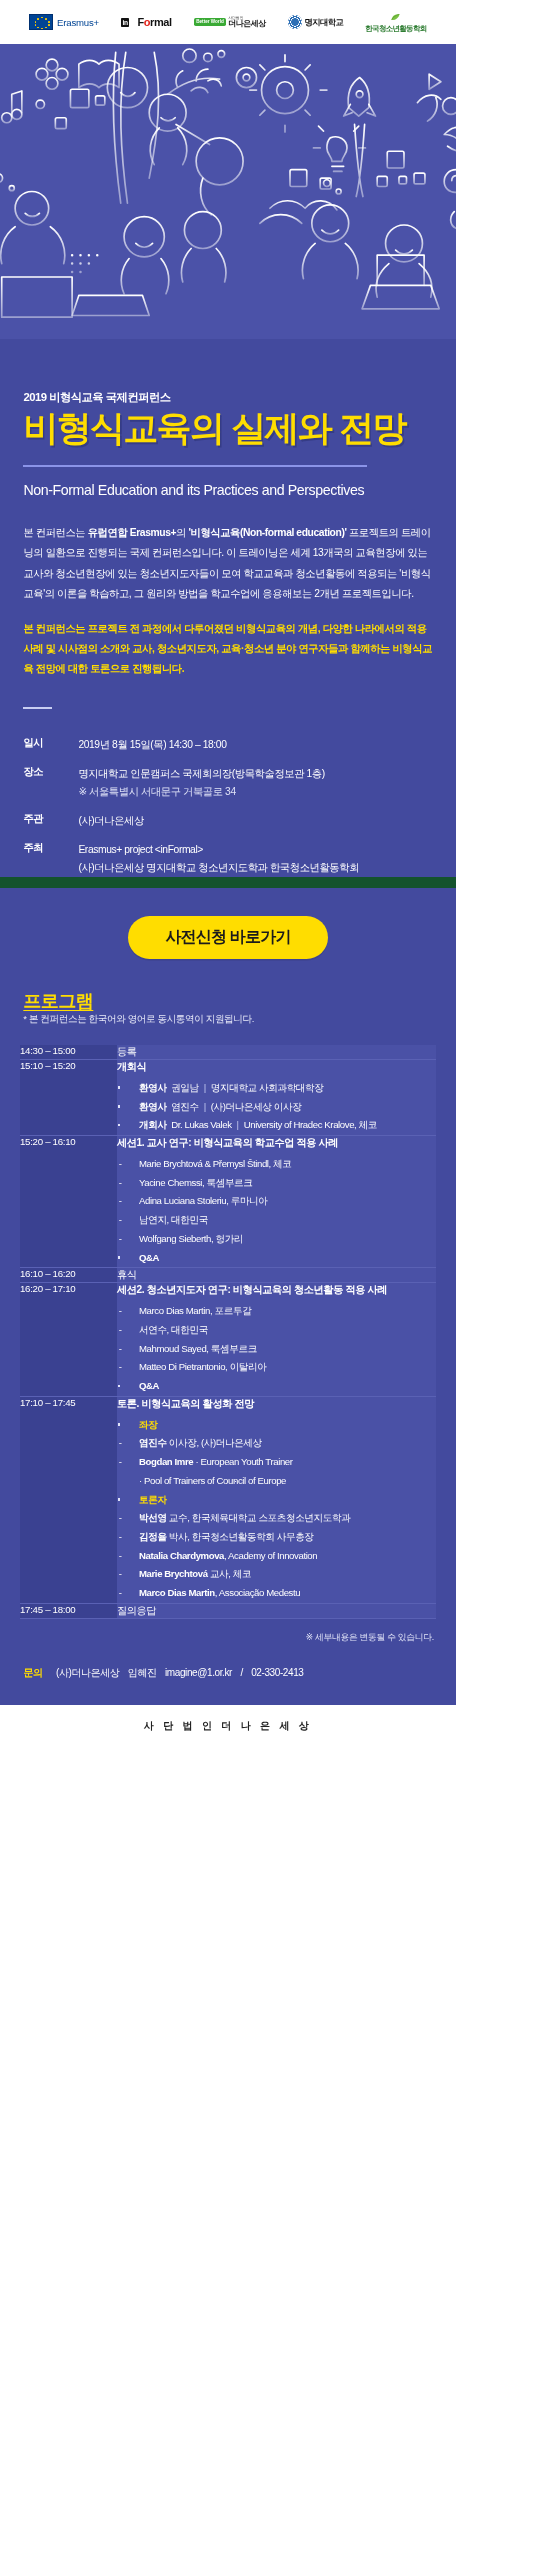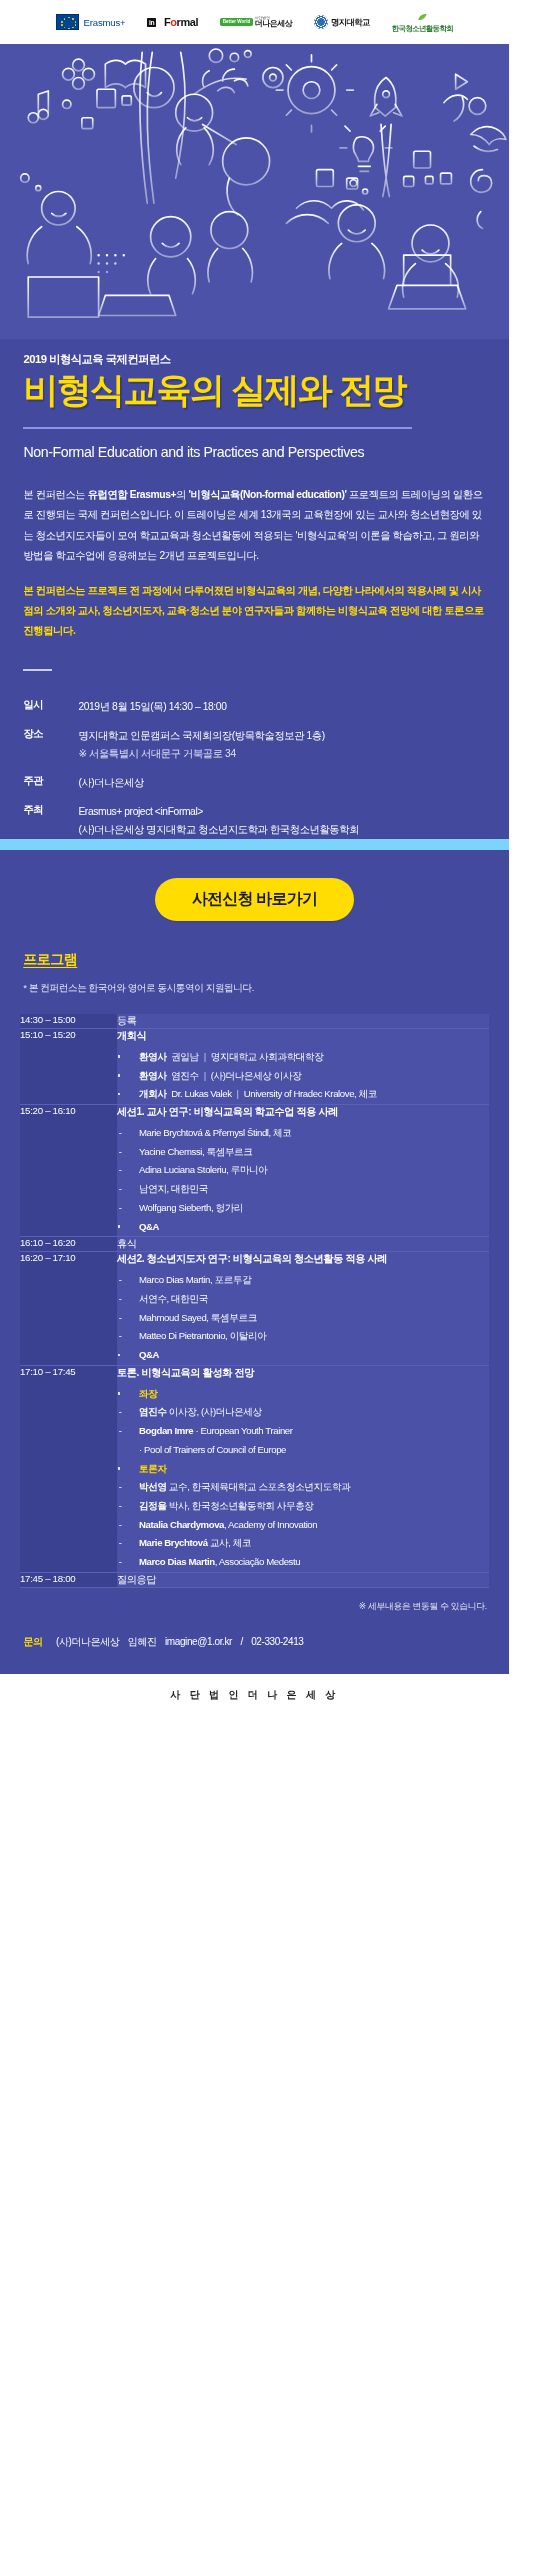--- a/index.html
+++ b/index.html
@@ -5,21 +5,21 @@
 <style>
   * { margin:0; padding:0; box-sizing:border-box; }
   html,body { background:#ffffff; }
   body {
     font-family:"Liberation Sans","DejaVu Sans",sans-serif;
     width:552px;
     margin:0 auto;
     color:#ffffff;
     -webkit-font-smoothing:antialiased;
   }
-  .page { width:509px; position:relative; overflow:hidden; background:#7dd3fc; }
+  .page { width:456px; position:relative; overflow:hidden; background:#14532d; }
 
   
   .logobar {
     background:#ffffff;
     height:44px;
     display:flex;
     align-items:center;
     justify-content:center;
     gap:22px;
     padding:0 15px;
@@ -67,20 +67,21 @@
     background:#4b52a8;
     overflow:hidden;
   }
   .hero svg { position:absolute; inset:0; width:100%; height:100%; }
 
   
   .title-zone { padding:13.4px 23.4px 0 23.4px; background:#434a9e; }
   .kicker {
     font-size:11.3px; font-weight:bold; color:#ffffff; letter-spacing:-0.5px;
     margin-bottom:3.3px;
+    margin-top:38px;
   }
   .main-title {
     font-size:35px; font-weight:bold; color:#ffdd00; letter-spacing:-1.7px;
     line-height:1.08;
     text-shadow:1.7px 1.7px 0 rgba(30,35,90,.35);
     white-space:nowrap;
   }
   .rule {
     width:84%; height:2.5px; background:#8b94e8; margin:18.4px 0 15px 0;
   }
@@ -108,23 +109,23 @@
   .cta {
     display:inline-block; background:#ffdd00; color:#1b1b1b;
     font-size:16px; font-weight:bold; letter-spacing:-0.8px;
     padding:11px 37px; border-radius:25px; border:none; cursor:pointer;
     box-shadow:0 1.7px 0 rgba(0,0,0,.08);
   }
 
   
   .prog-zone { padding:0 20px 0 20px; background:#434a9e; }
   .prog-title {
-    font-size:14px; font-weight:bold; color:#ffdd00; letter-spacing:-0.5px;
+    font-size:18px; font-weight:bold; color:#ffdd00; letter-spacing:-0.5px;
     text-decoration:underline; text-underline-offset:2.5px;
-    margin-bottom:13px; padding-left:3.3px;
+    margin-bottom:0; padding-left:3.3px;
   }
   .prog-note { font-size:9.6px; color:#e8eaf9; letter-spacing:-0.4px; margin-bottom:18.4px; padding-left:3.3px; }
 
   table.sched { width:100%; border-collapse:collapse; }
   table.sched td { vertical-align:top; padding:0; }
   tr.srow td { border-bottom:0.8px solid #5a61b4; }
   td.tcell {
     width:97px; background:#3a4191; color:#ffffff;
     font-size:9.7px; letter-spacing:-0.3px; padding:13.4px 0 13.4px 11.7px; white-space:nowrap;
   }

